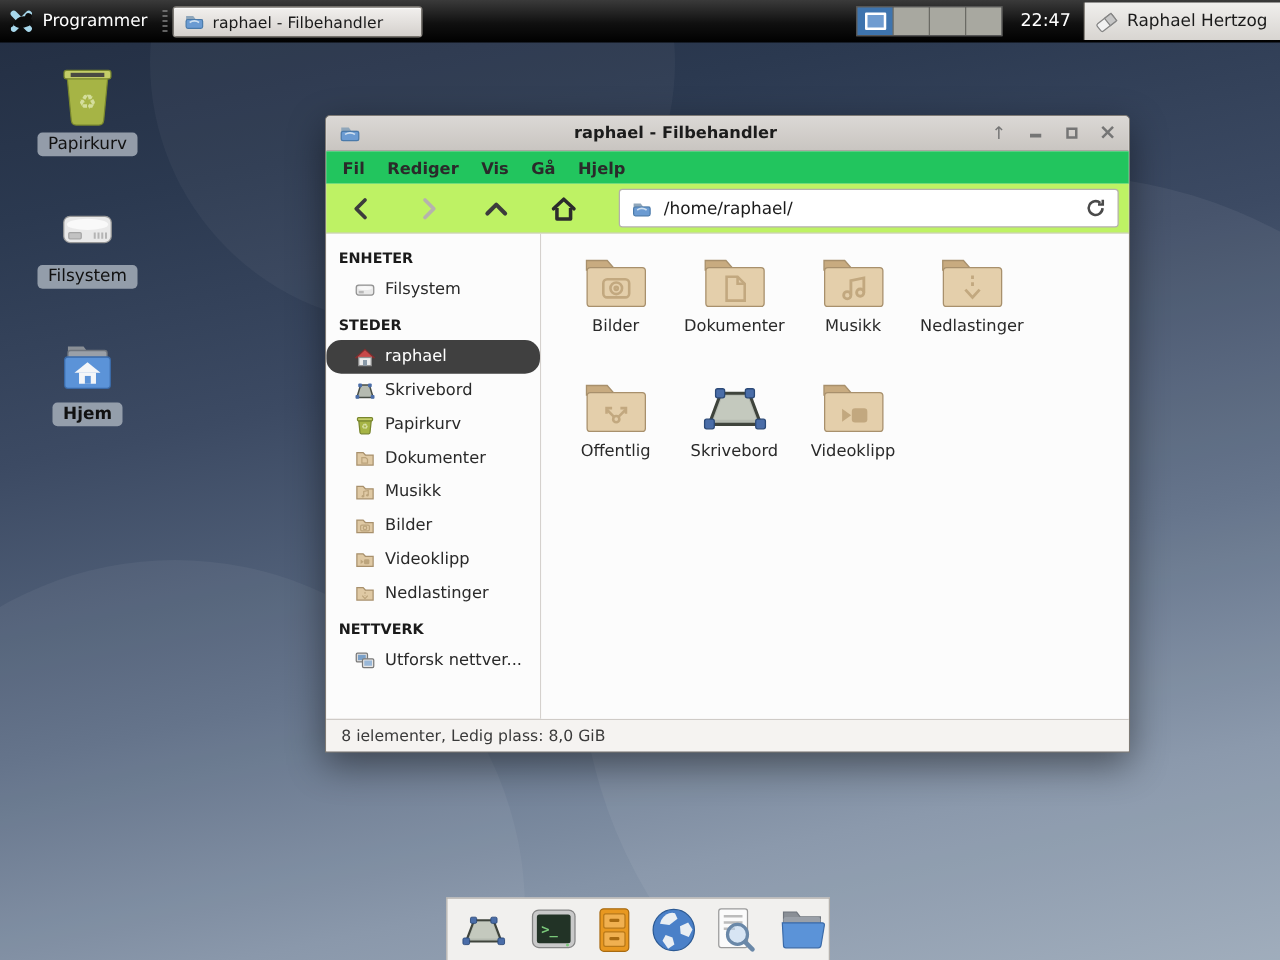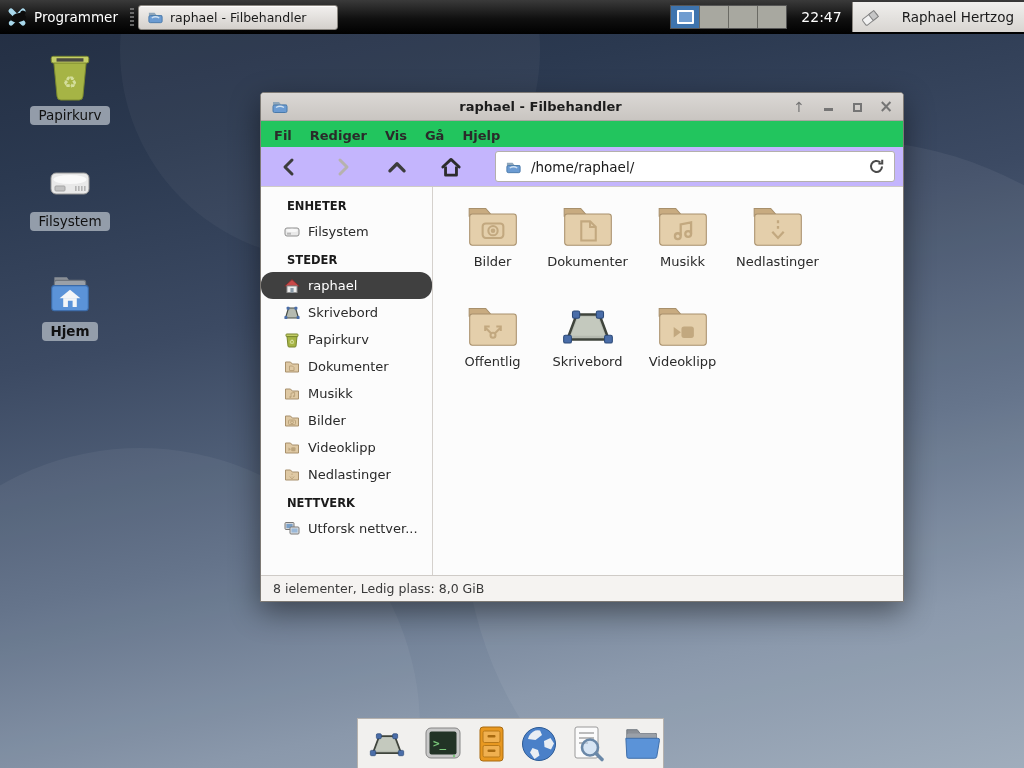--- a/index.html
+++ b/index.html
@@ -24,21 +24,21 @@
   .task-btn { display:flex; align-items:center; gap:6px; width:200px; height:25px; padding:0 8px;
     background:linear-gradient(#f2f0ee,#d4d0cc); border:1px solid #8a8680; border-radius:3px;
     box-shadow:inset 0 1px 0 rgba(255,255,255,.8); }
   .task-btn span { font-size:12.5px; color:#1a1a1a; white-space:nowrap; overflow:hidden; }
   .spacer { flex:1; }
   .pager { display:flex; gap:1px; background:#6a6a64; border:1px solid #555; height:24px; }
   .ws { width:28px; height:22px; background:#a8a8a0; display:flex; align-items:center; justify-content:center; }
   .ws.active { background:#3e74ae; }
   .pager-win { width:17px; height:14px; border:2px solid #fff; background:#6f9cd0; border-radius:1px; }
   .clock { color:#fff; font-size:14px; margin:0 10px 0 14px; }
-  .user-btn { display:flex; align-items:center; gap:22px; height:30px; padding:0 10px 0 8px;
+  .user-btn { display:flex; align-items:center; gap:7px; height:30px; padding:0 10px 0 8px;
     background:linear-gradient(#f0efed,#d8d5d1); border-left:1px solid #8a8680; }
   .user-btn span { font-size:13.5px; color:#1a1a1a; }
 
   
   .dicon { position:absolute; width:96px; display:flex; flex-direction:column; align-items:center; gap:4px; }
   .dicon .pill { background:rgba(158,167,180,.9); border-radius:4px; padding:1px 8px 2px;
     font-size:13.5px; color:#111; white-space:nowrap; }
   .di-1 { left:22px; top:52px; }
   .di-2 { left:22px; top:160px; }
   .di-3 { left:22px; top:272px;font-weight:bold; }
@@ -52,31 +52,31 @@
   .title { flex:1; text-align:center; font-size:13px; font-weight:bold; color:#1c1c1c; }
   .wbtns { display:flex; gap:15px; align-items:center; }
   .wbtn { color:#757575; font-size:14px; line-height:1; width:14px; text-align:center; cursor:default; }
   .glyph-min { display:inline-block; width:9px; height:3px; background:#757575; margin-bottom:1px; }
   .glyph-max { display:inline-block; width:9px; height:9px; border:2px solid #757575; }
   .wbtn.close { font-size:17px; font-weight:bold; }
 
   .menubar { height:26px; background:#22c55e; display:flex; align-items:flex-end; padding-left:4px;font-weight:bold; }
   .menu-item { font-size:13px; color:#2a2a2a; padding:4px 9px; }
 
-  .toolbar { height:40px; background:#c4b5fd; display:flex; align-items:center;
+  .toolbar { height:40px; background:#bef264; display:flex; align-items:center;
     padding:0 8px 0 10px; gap:18px; border-bottom:1px solid #cfcbc7; }
   .tbtn { width:36px; height:32px; display:flex; align-items:center; justify-content:center; border-radius:3px; }
   .pathbar { flex:1; display:flex; align-items:center; gap:7px; background:#fff;
     border:1px solid #b4b0ac; border-radius:3px; height:31px; padding:0 9px; margin-left:8px; }
   .pathbar input { flex:1; border:none; outline:none; font-size:13.5px; color:#1a1a1a;
     font-family:"DejaVu Sans","Liberation Sans",sans-serif; background:transparent; }
 
   .winbody { flex:1; display:flex; min-height:0; }
   .sidebar { width:172px; background:#fcfcfc; border-right:1px solid #d5d1cd; padding-top:4px; overflow:hidden; }
-  .side-header { font-size:11.5px; font-weight:bold; color:#1a1a1a; padding:8px 26px 5px; }
+  .side-header { font-size:11.5px; font-weight:bold; color:#1a1a1a; padding:8px 10px 5px; }
   .side-item { display:flex; align-items:center; gap:8px; height:27px; padding-left:23px;
     font-size:13px; color:#2a2a2a; white-space:nowrap; }
   .side-item .si { width:16px; height:16px; flex:0 0 16px; display:flex; }
   .side-item.sel { background:#404040; color:#fff;border-radius:12px; }
 
   .filepane { flex:1; background:#fcfcfc; position:relative; }
   .files-grid { display:grid; grid-template-columns:repeat(4,95px); grid-auto-rows:100px;
     padding:14px 0 0 12px; }
   .file { display:flex; flex-direction:column; align-items:center; }
   .file svg { display:block; }

